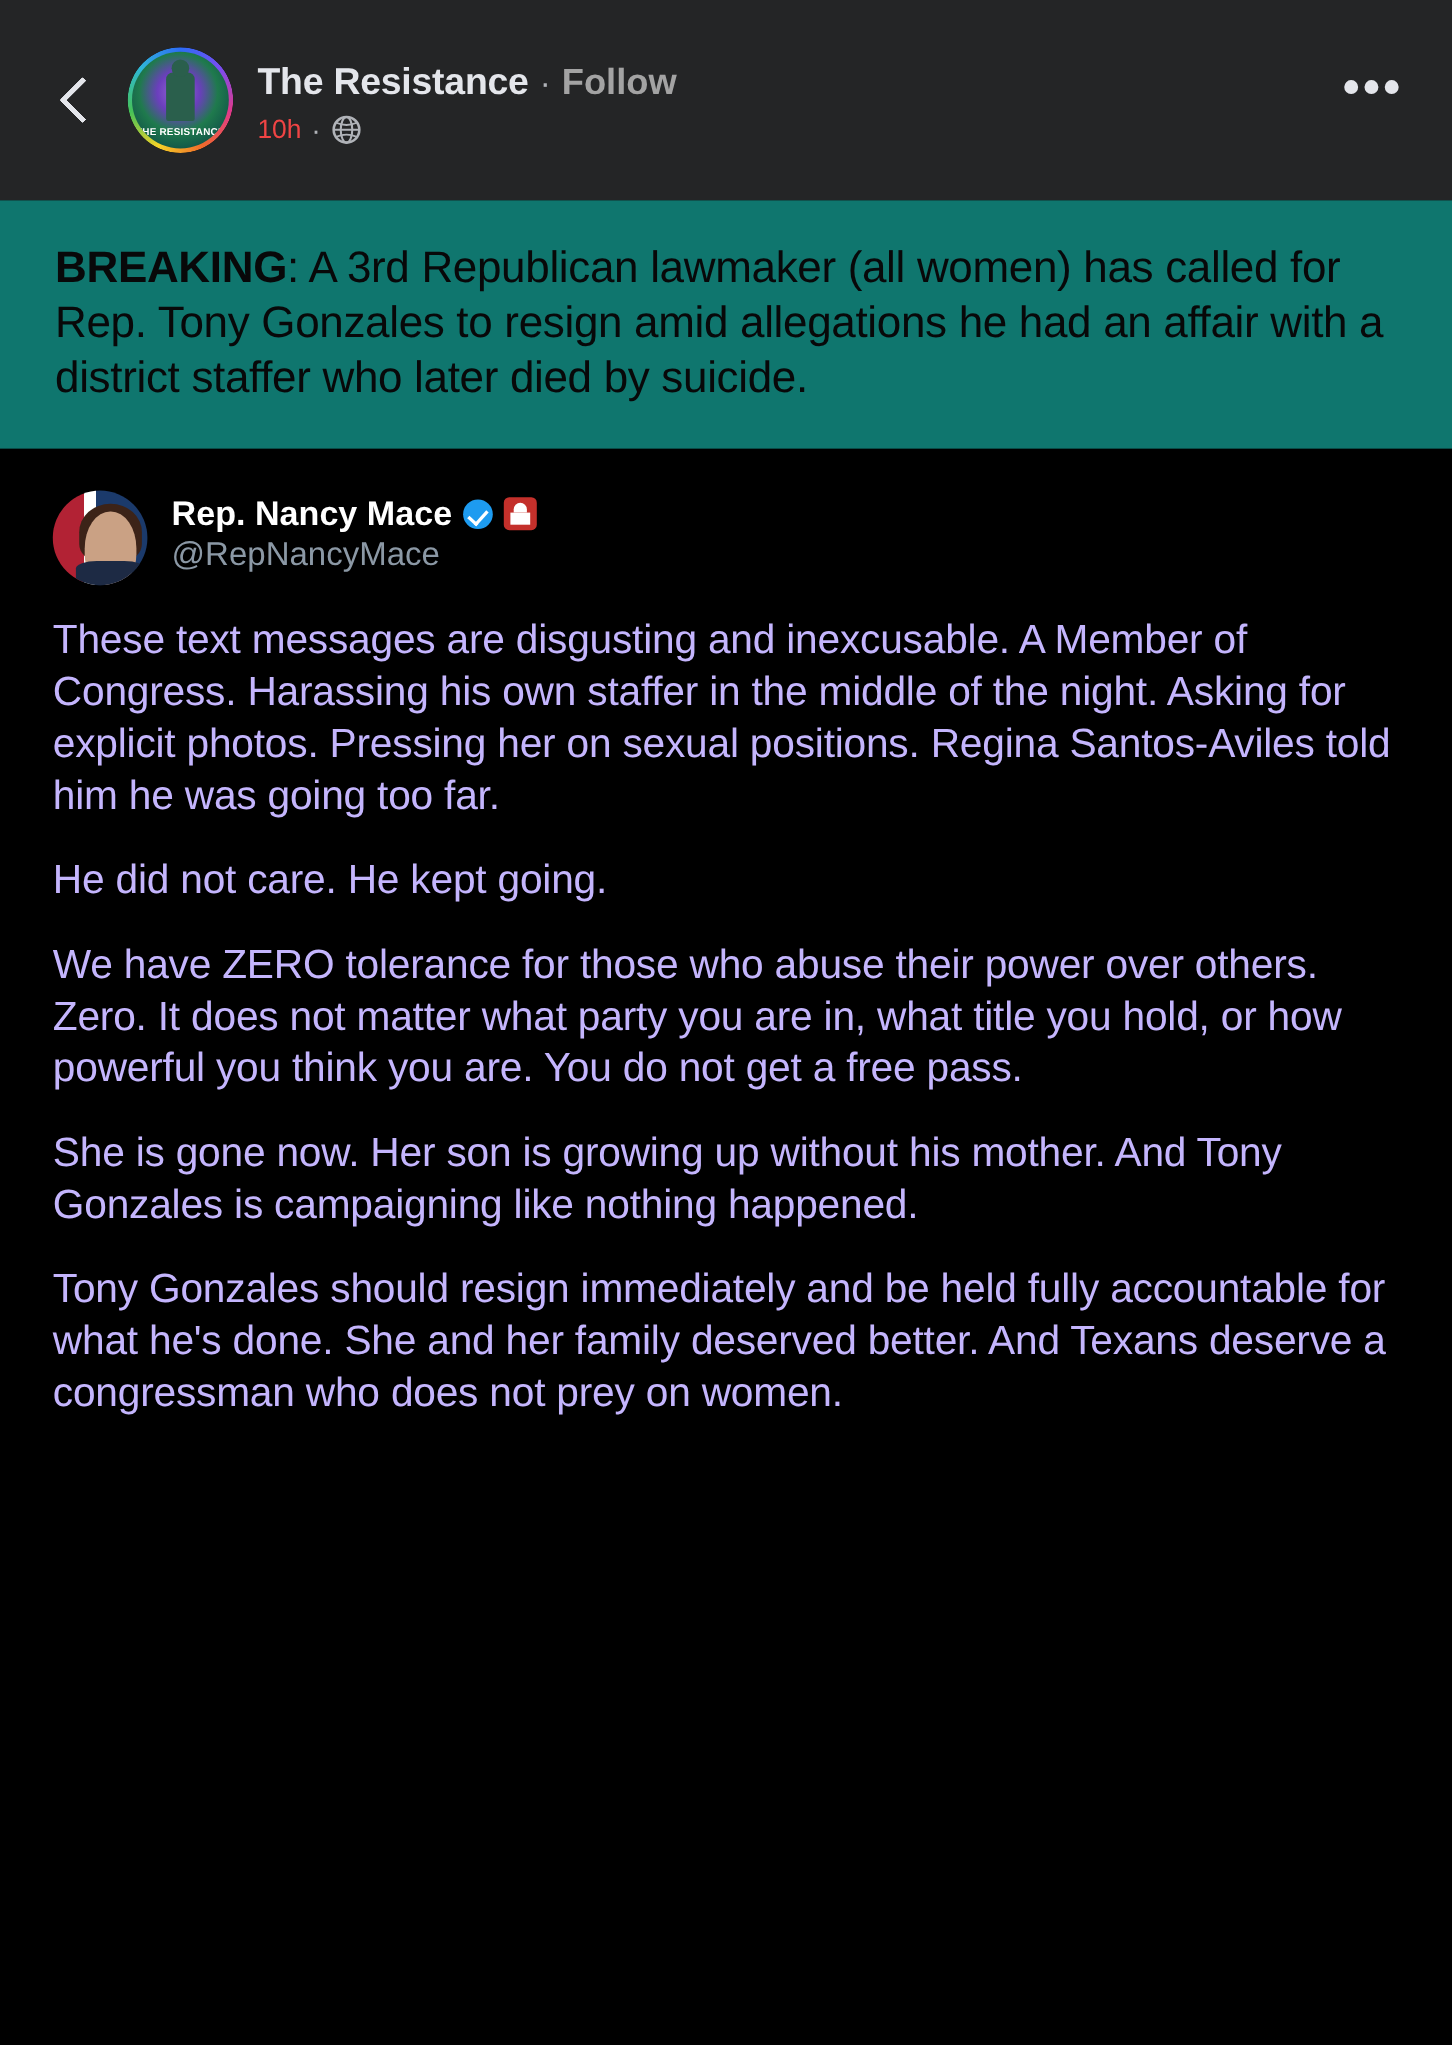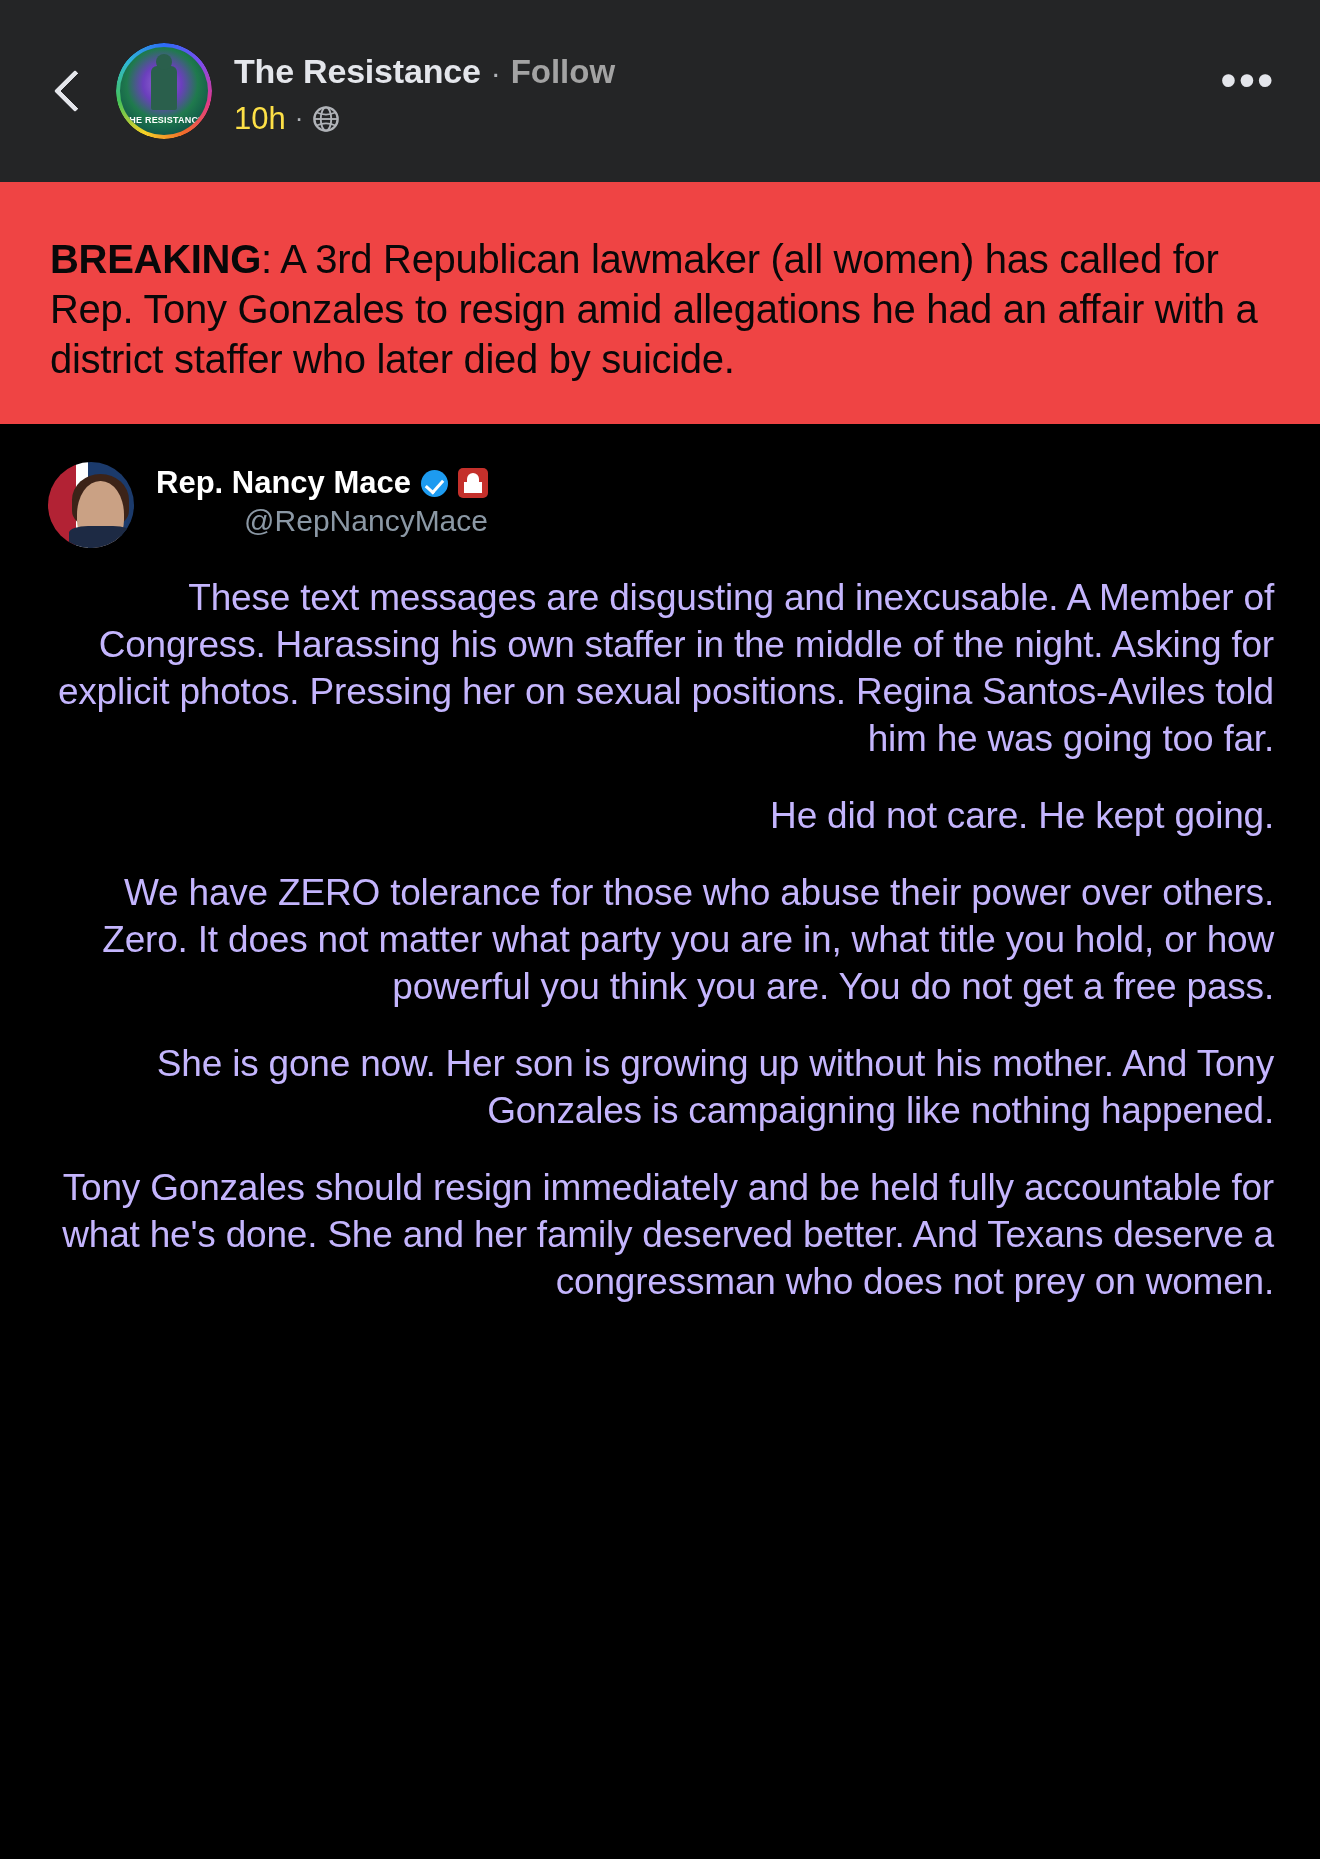--- a/index.html
+++ b/index.html
@@ -121,22 +121,22 @@
     color: #a3a3a3;
     cursor: pointer;
   }
   .head-line2 {
     display: flex;
     align-items: center;
     margin-top: 8px;
     gap: 9px;
   }
   .timestamp {
-    font-size: 31px;
-    color: #fde047;
+    font-size: 24px;
+    color: #ef4444;
     font-weight: 400;
   }
   .meta-dot { font-size: 26px; color: #b0b3b8; }
   .globe-icon {
     width: 28px; height: 28px;
     display: inline-block;
     position: relative;
   }
   .globe-icon svg { display: block; }
   .more-dots {
@@ -145,37 +145,36 @@
     font-size: 44px;
     line-height: 20px;
     letter-spacing: 3px;
     padding: 0 6px 22px 0;
     cursor: pointer;
     font-weight: 700;
   }
 
   
   .post-body {
-    background: #ef4444;
-    padding: 52px 46px 40px 50px;
+    background: #0f766e;
+    padding: 36px 46px 40px 50px;
   }
   .post-text {
     color: #080809;
     font-size: 40px;
     line-height: 50px;
     letter-spacing: -0.3px;
     font-weight: 400;
   }
   .post-text b { font-weight: 700; }
 
   
   .tweet {
     background: #000000;
     padding: 38px 46px 30px 48px;
-    text-align: right;
   }
   .tweet-head {
     display: flex;
     align-items: flex-start;
     margin-bottom: 26px;
   }
   .tweet-avatar {
     width: 86px; height: 86px;
     border-radius: 50%;
     flex: 0 0 auto;

